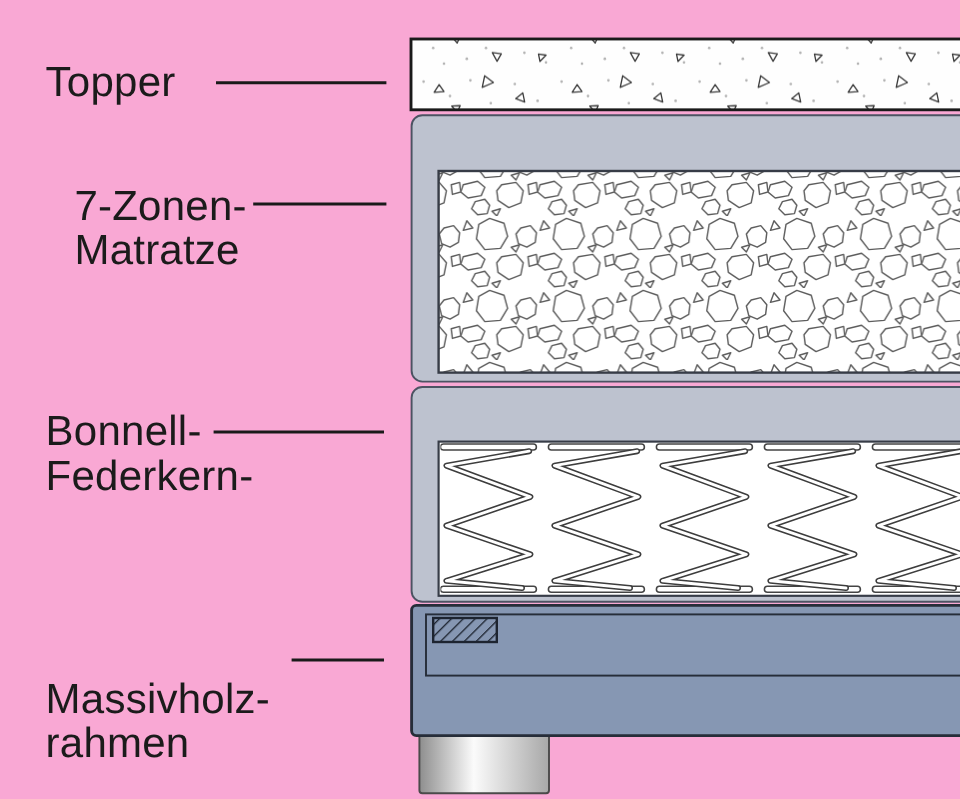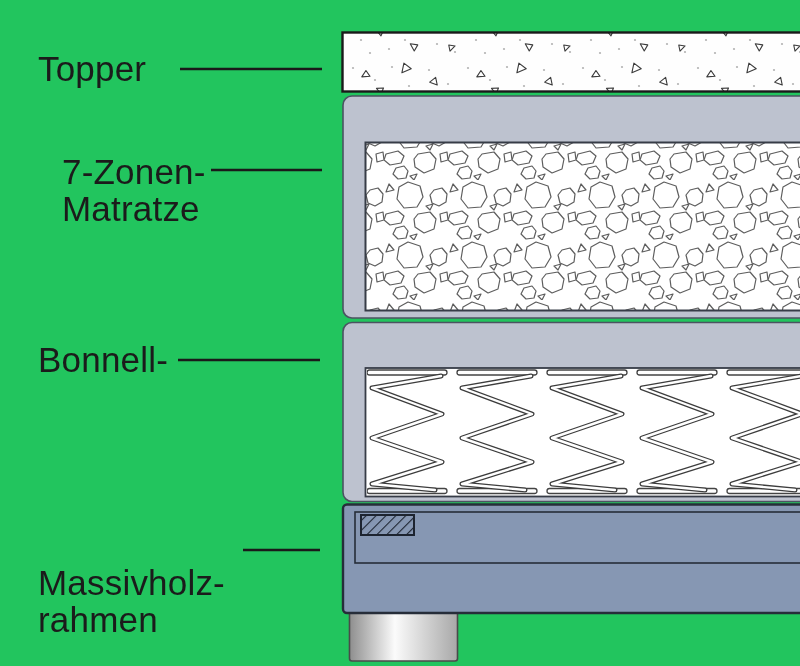--- a/index.html
+++ b/index.html
@@ -1,19 +1,19 @@
 <!DOCTYPE html>
 <html><head>
 <meta charset="utf-8">
 <style>
   html,body{margin:0;padding:0;background:#ffffff;}
   .canvas{
     position:relative;
     width:800px;height:666px;
-    background:#22c55e;
+    background:#f9a8d4;
     overflow:hidden;
     font-family:"Liberation Sans", sans-serif;
   }
   .diagram-svg{position:absolute;left:0;top:0;}
   .label{
     position:absolute;
     left:38px;
     font-size:35px;
     line-height:37px;
     letter-spacing:0.2px;
@@ -159,20 +159,21 @@
     <div>Topper</div>
   </div>
 
   <div class="label label-mattress">
     <div>7-Zonen-</div>
     <div>Matratze</div>
   </div>
 
   <div class="label label-springs">
     <div>Bonnell-</div>
+    <div>Federkern-</div>
   </div>
 
   <div class="label label-frame">
     <div>Massivholz-</div>
     <div>rahmen</div>
   </div>
 
 </div>
 
 </body></html>

